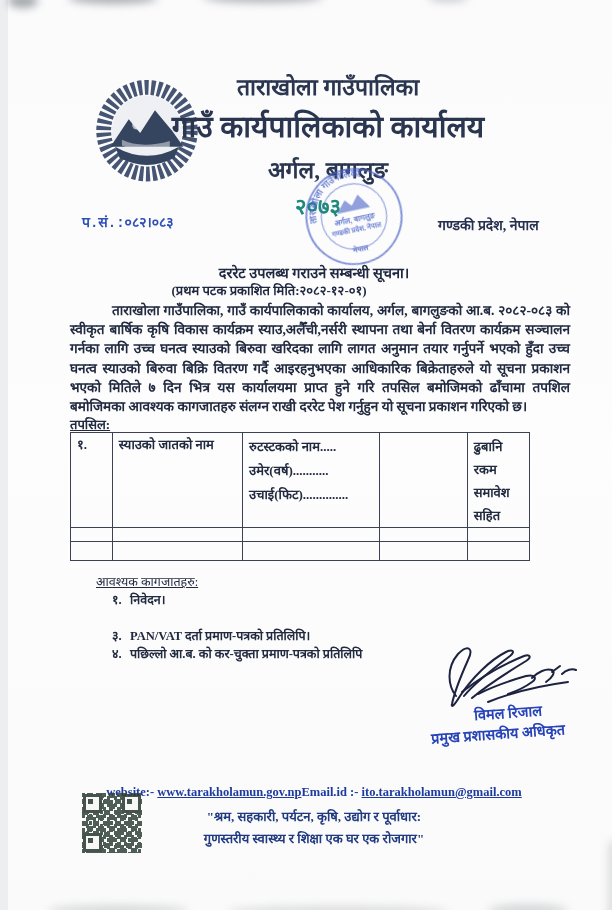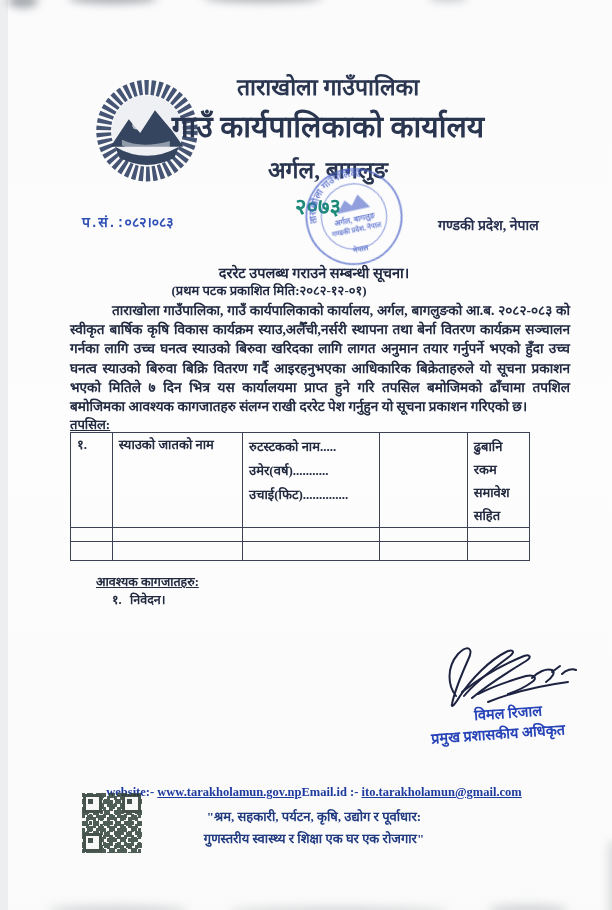--- a/index.html
+++ b/index.html
@@ -67,21 +67,21 @@
   table.spec .c3{width:31%;}
   table.spec .c4{width:19%;}
   table.spec .c5{width:12.8%;}
   tr.hrow{height:22px;}
   tr.r1{height:78px;}
   tr.r2{height:14px;}
   tr.r3{height:19px;}
   .crit-line{line-height:24px;}
   .remarks-cell{line-height:23px;}
 
-  .docs-label{position:absolute;left:88px;top:573px;font-size:12.5px;font-weight:700;
+  .docs-label{position:absolute;left:88px;top:573px;font-size:12.5px;font-weight:400;
     color:#222a40;text-decoration:underline;}
   .doc-item{position:absolute;left:104px;font-size:12.5px;font-weight:700;color:#222a40;}
   .doc-item .num{display:inline-block;width:18px;}
   .d1{top:591px;} .d2{top:609px;} .d3{top:627px;} .d4{top:645px;}
 
   .signature-svg{position:absolute;left:420px;top:638px;width:160px;height:72px;}
   .sig-name{position:absolute;left:420px;top:702px;width:160px;text-align:center;
     font-size:14.5px;font-weight:700;color:#2743b8;transform:rotate(-4deg);}
   .sig-title{position:absolute;left:390px;top:723px;width:200px;text-align:center;
     font-size:14.5px;font-weight:700;color:#2743b8;transform:rotate(-4deg);}
@@ -187,20 +187,26 @@
       <td class="c4"></td>
       <td class="c5"></td>
     </tr>
     </tbody>
   </table>
 
   <div class="docs-label">आवश्यक कागजातहरु:</div>
   <div class="doc-item d1">
     <span class="num">१.</span><span>निवेदन।</span>
   </div>
+  <div class="doc-item d3">
+    <span class="num">३.</span><span>PAN/VAT दर्ता प्रमाण-पत्रको प्रतिलिपि।</span>
+  </div>
+  <div class="doc-item d4">
+    <span class="num">४.</span><span>पछिल्लो आ.ब. को कर-चुक्ता प्रमाण-पत्रको प्रतिलिपि</span>
+  </div>
 
   <svg class="signature-svg" viewBox="0 0 160 72">
     <g fill="none" stroke="#1c2240" stroke-width="2" stroke-linecap="round">
       <path d="M28,58 C20,48 18,30 30,16 C40,6 46,10 40,22 C32,40 26,56 24,66 C23,70 26,68 32,58 C44,40 62,22 78,14 C84,11 88,13 82,18 C66,30 44,48 36,58"></path>
       <path d="M34,54 C52,40 76,26 96,18 C102,16 104,19 98,23 C80,34 56,50 44,60"></path>
       <path d="M50,56 C66,48 84,42 98,38 C106,36 110,40 104,44 C96,50 86,54 80,56 M104,40 C110,34 118,30 124,32 C128,34 124,40 118,44 M124,34 L132,28 M134,36 C138,32 144,30 148,32"></path>
       <path d="M60,64 C80,56 110,48 140,44"></path>
     </g>
   </svg>
   <div class="sig-name">विमल रिजाल</div>

